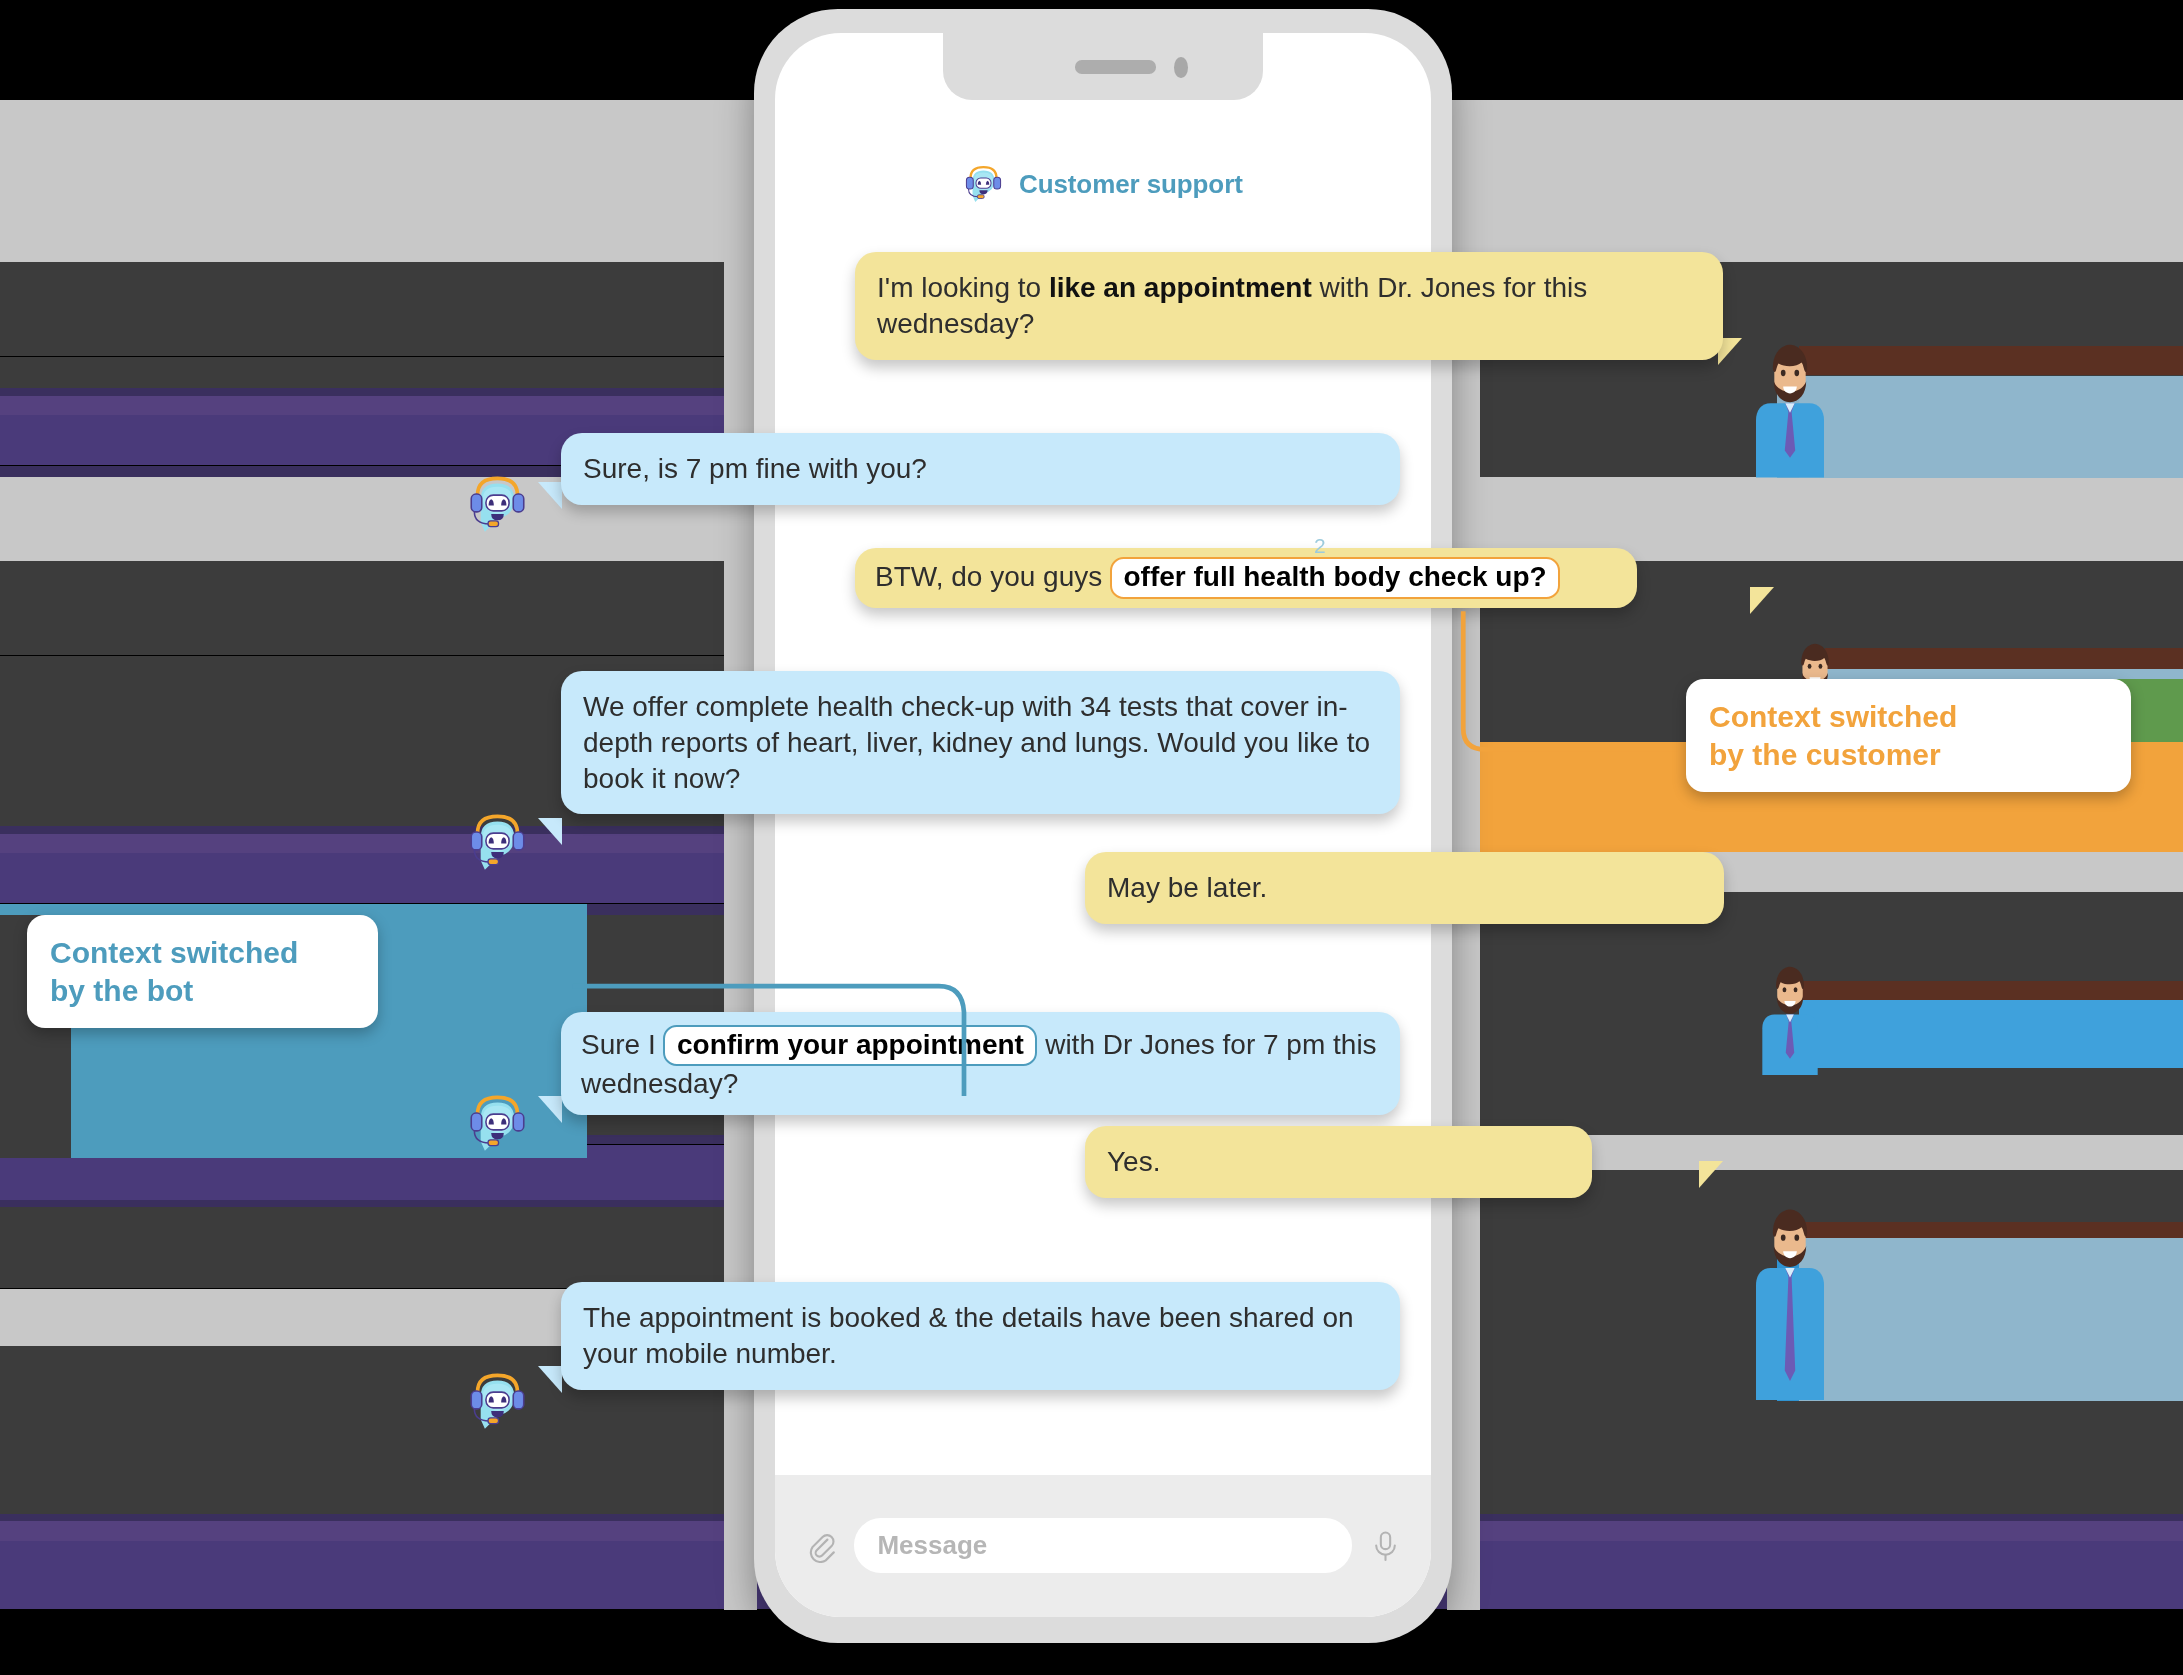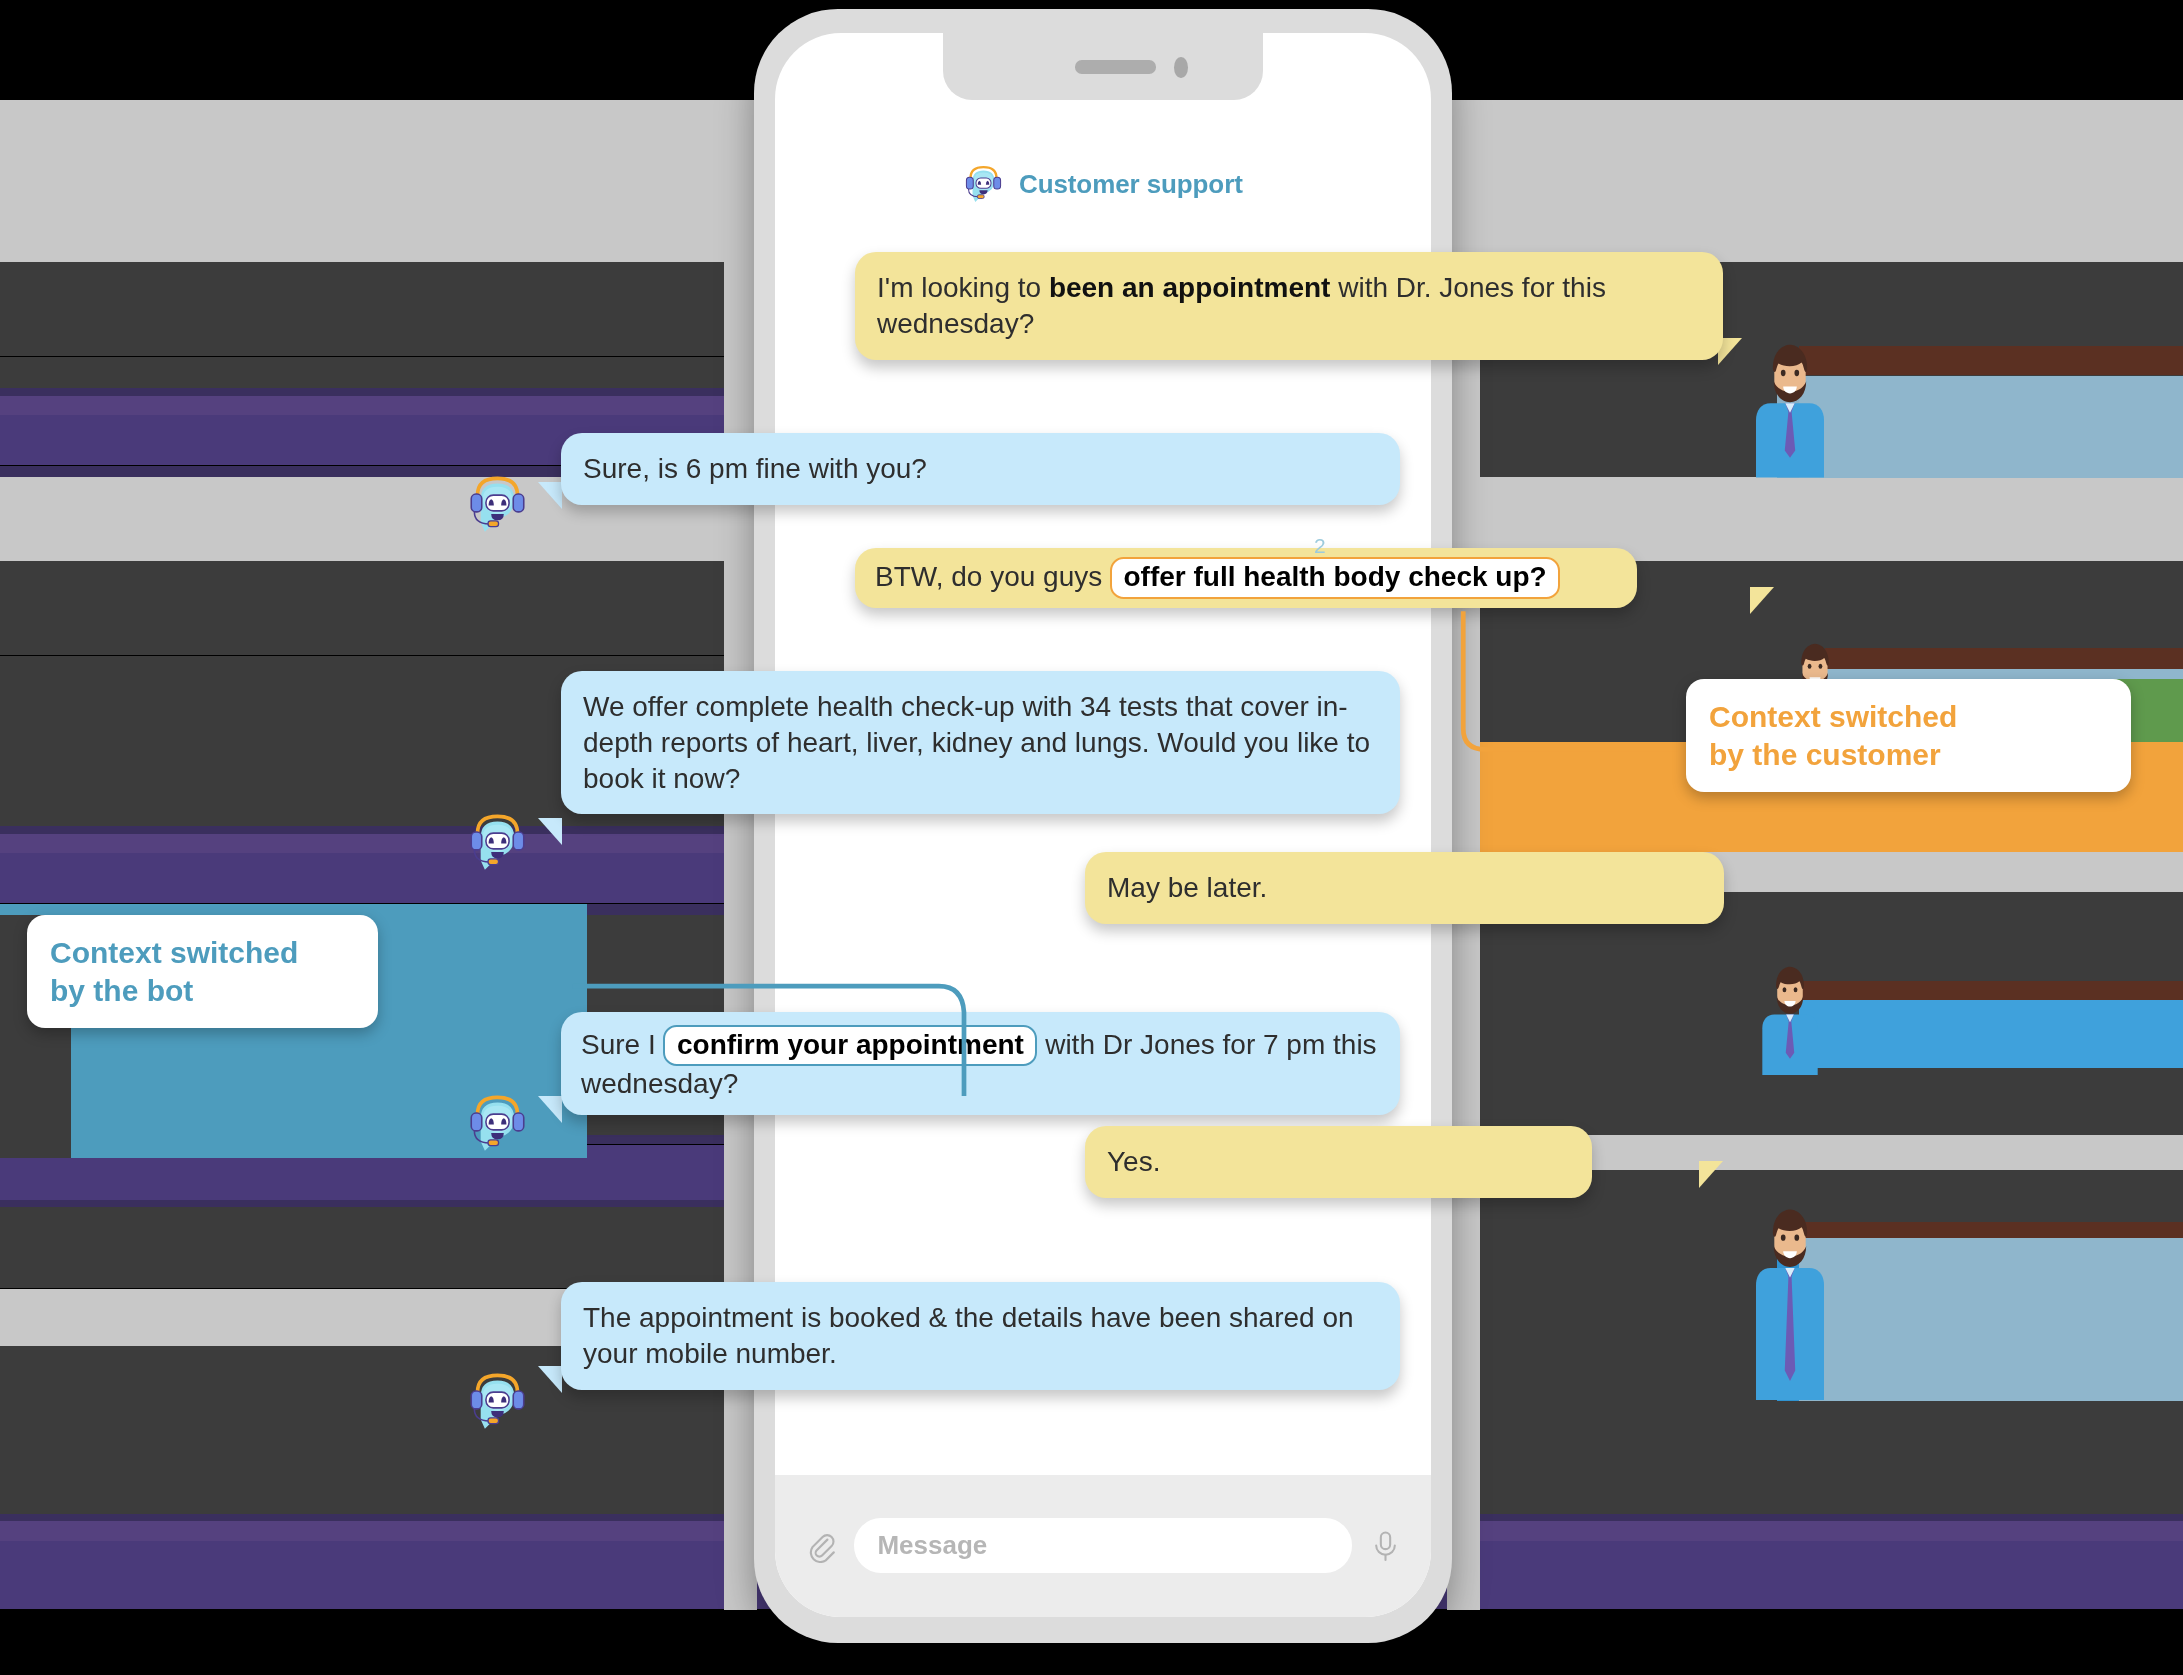--- a/index.html
+++ b/index.html
@@ -362,25 +362,25 @@
             <path d="M10 31 a18 18 0 0 0 36 0" fill="none" stroke="#b3b3b3" stroke-width="4" stroke-linecap="round"></path>
             <path d="M28 49 v10" fill="none" stroke="#b3b3b3" stroke-width="4" stroke-linecap="round"></path>
           </svg>
         </span>
       </div>
     </div>
   </div>
 
   <div class="tail user" style="left:1718px;top:338px;"></div>
   <div class="bubble user" id="b1" style="left:855px;top:252px;width:868px;">
-    <span>I'm looking to </span><b>been an appointment</b><span> with Dr. Jones for this wednesday?</span>
+    <span>I'm looking to </span><b>like an appointment</b><span> with Dr. Jones for this wednesday?</span>
   </div>
 
   <div class="tail bot" style="left:538px;top:482px;"></div>
-  <div class="bubble bot" id="b2" style="left:561px;top:433px;width:839px;">Sure, is 6 pm fine with you?</div>
+  <div class="bubble bot" id="b2" style="left:561px;top:433px;width:839px;">Sure, is 7 pm fine with you?</div>
 
   <div class="marker-2" style="left:1314px;top:534px;">2</div>
   <div class="tail user" style="left:1750px;top:587px;"></div>
   <div class="bubble user" id="b3" style="left:855px;top:548px;width:782px;padding:9px 20px;white-space:nowrap;">
     <span>BTW, do you guys </span><span class="chip orange">offer full health body check up?</span>
   </div>
 
   <svg class="connector" style="left:1458px;top:608px;width:220px;height:173px;z-index:47;" viewBox="0 0 420 330">
     <path d="M10 6 L10 230 Q10 270 52 270 L420 270" fill="none" stroke="#f2a33c" stroke-width="9"></path>
   </svg>

